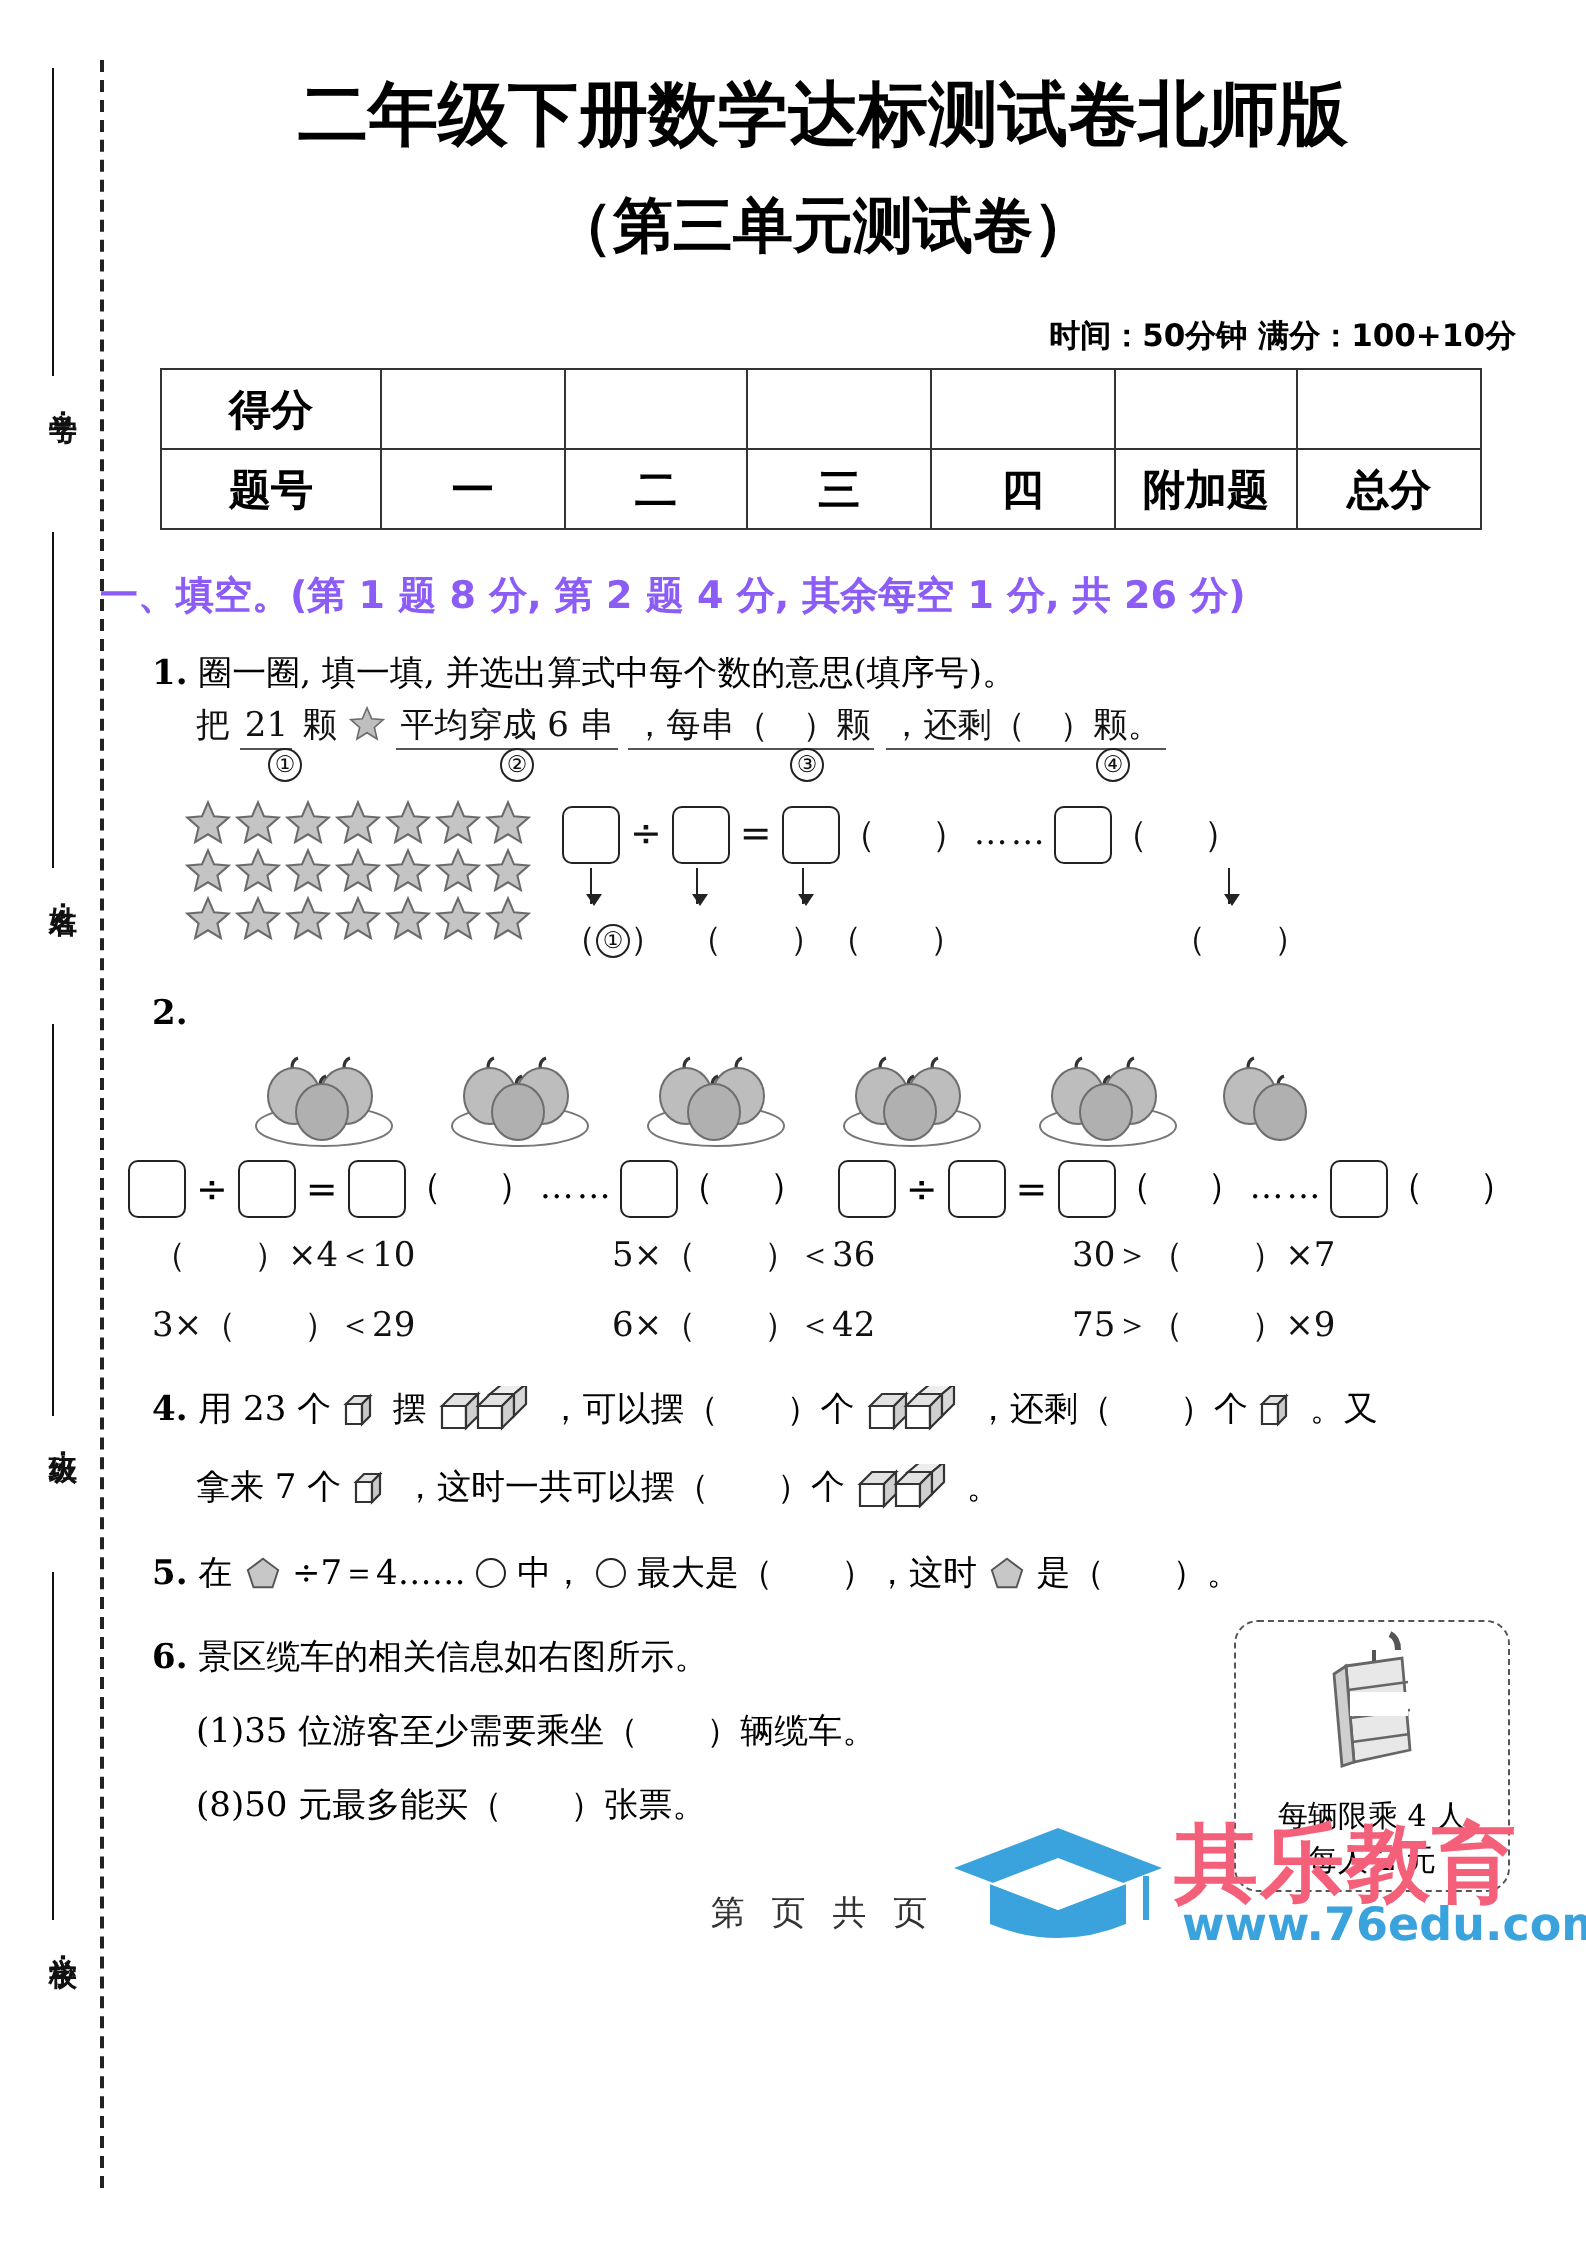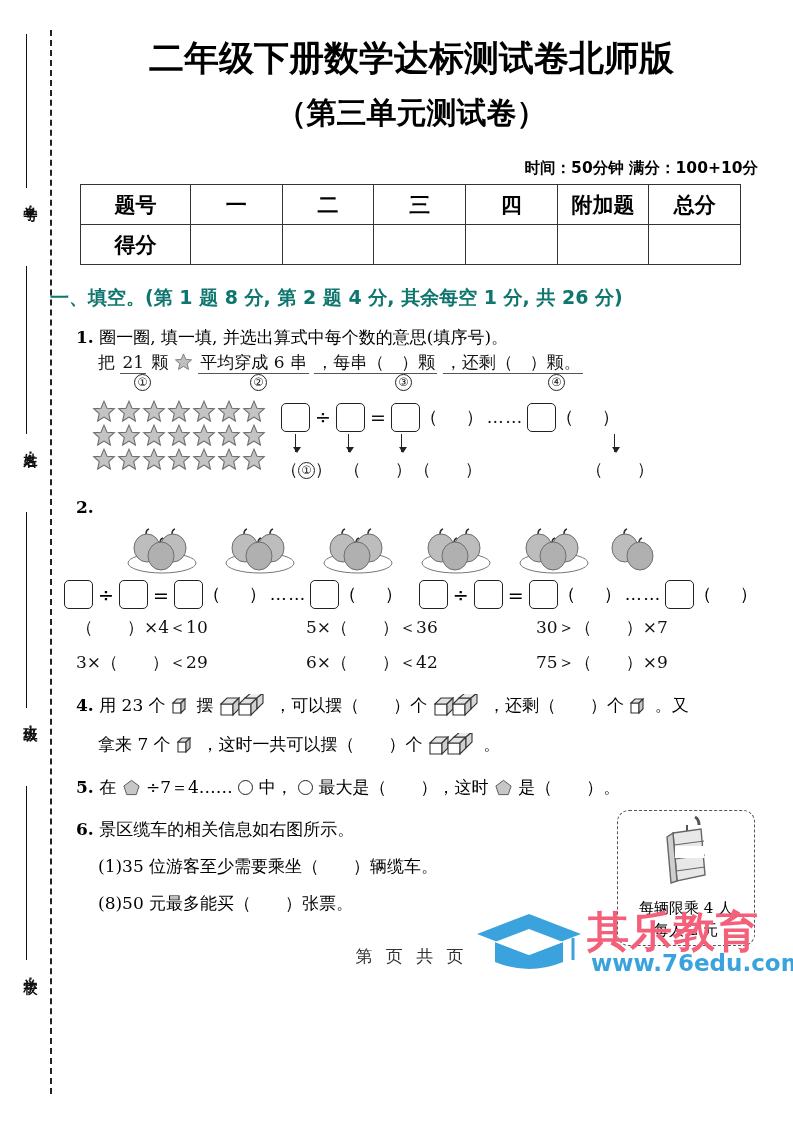--- a/index.html
+++ b/index.html
@@ -81,21 +81,21 @@
     color: #000;
   }
   table.score td.hdr { width: 110px; }
 
   
   .section-head {
     margin: 20px 0 0 4px;
     font-family: "DejaVu Sans", "Liberation Sans", sans-serif;
     font-size: 19px;
     font-weight: bold;
-    color: #0f766e;
+    color: #8b5cf6;
   }
 
   
   .q {
     margin: 13px 0 0 0;
     font-size: 17px;
     line-height: 1.6;
     color: #000;
   }
   .q-num {
@@ -237,36 +237,36 @@
 <div id="page">
 
   <div class="title-main">二年级下册数学达标测试卷北师版</div>
   <div class="title-sub">（第三单元测试卷）</div>
   <div class="meta-line">时间：50分钟  满分：100+10分</div>
 
   <div class="score-table-wrap">
     <table class="score">
       <tbody>
           <tr>
+        <td class="hdr">得分</td>
+        <td></td>
+        <td></td>
+        <td></td>
+        <td></td>
+        <td></td>
+        <td></td>
+      </tr>
+      <tr>
         <td class="hdr">题号</td>
         <td>一</td>
         <td>二</td>
         <td>三</td>
         <td>四</td>
         <td>附加题</td>
         <td>总分</td>
-      </tr>
-      <tr>
-        <td class="hdr">得分</td>
-        <td></td>
-        <td></td>
-        <td></td>
-        <td></td>
-        <td></td>
-        <td></td>
       </tr>
     </tbody>
       </table>
   </div>
 
   <div class="section-head">一、填空。(第 1 题 8 分, 第 2 题 4 分, 其余每空 1 分, 共 26 分)</div>
 
   <div class="q indent">
     <span class="q-num">1.</span>
     <span>圈一圈, 填一填, 并选出算式中每个数的意思(填序号)。</span>

